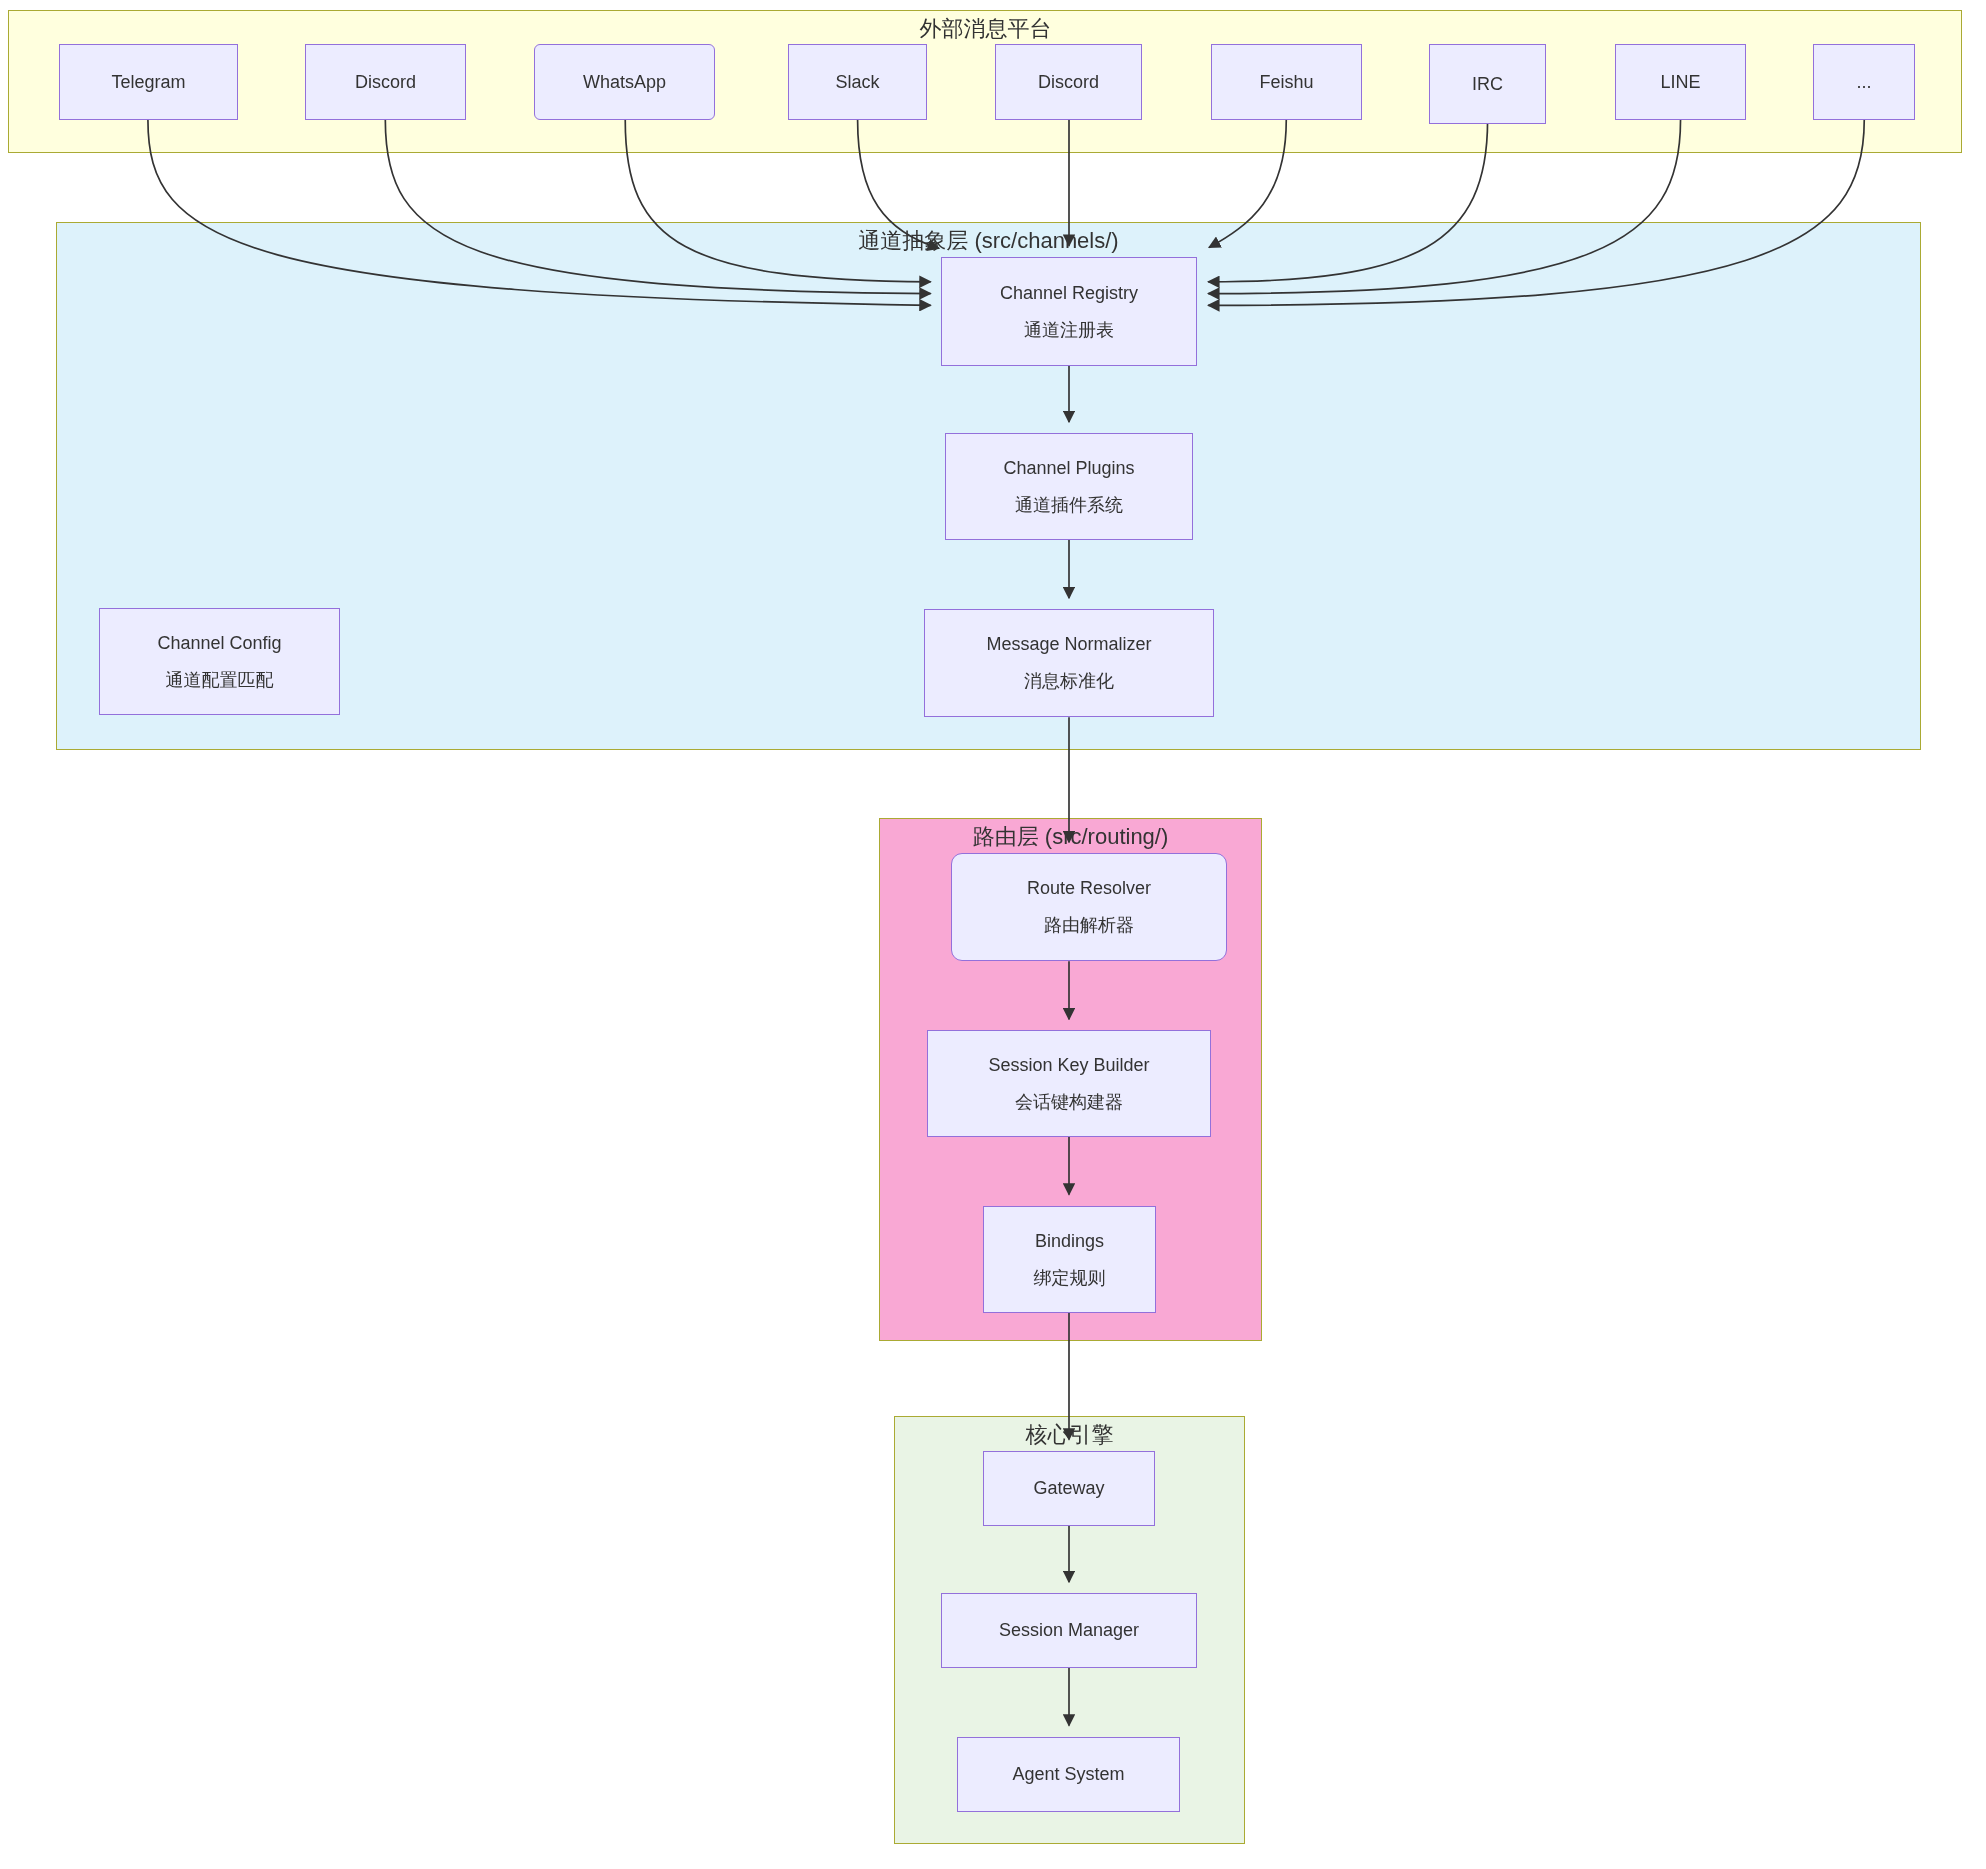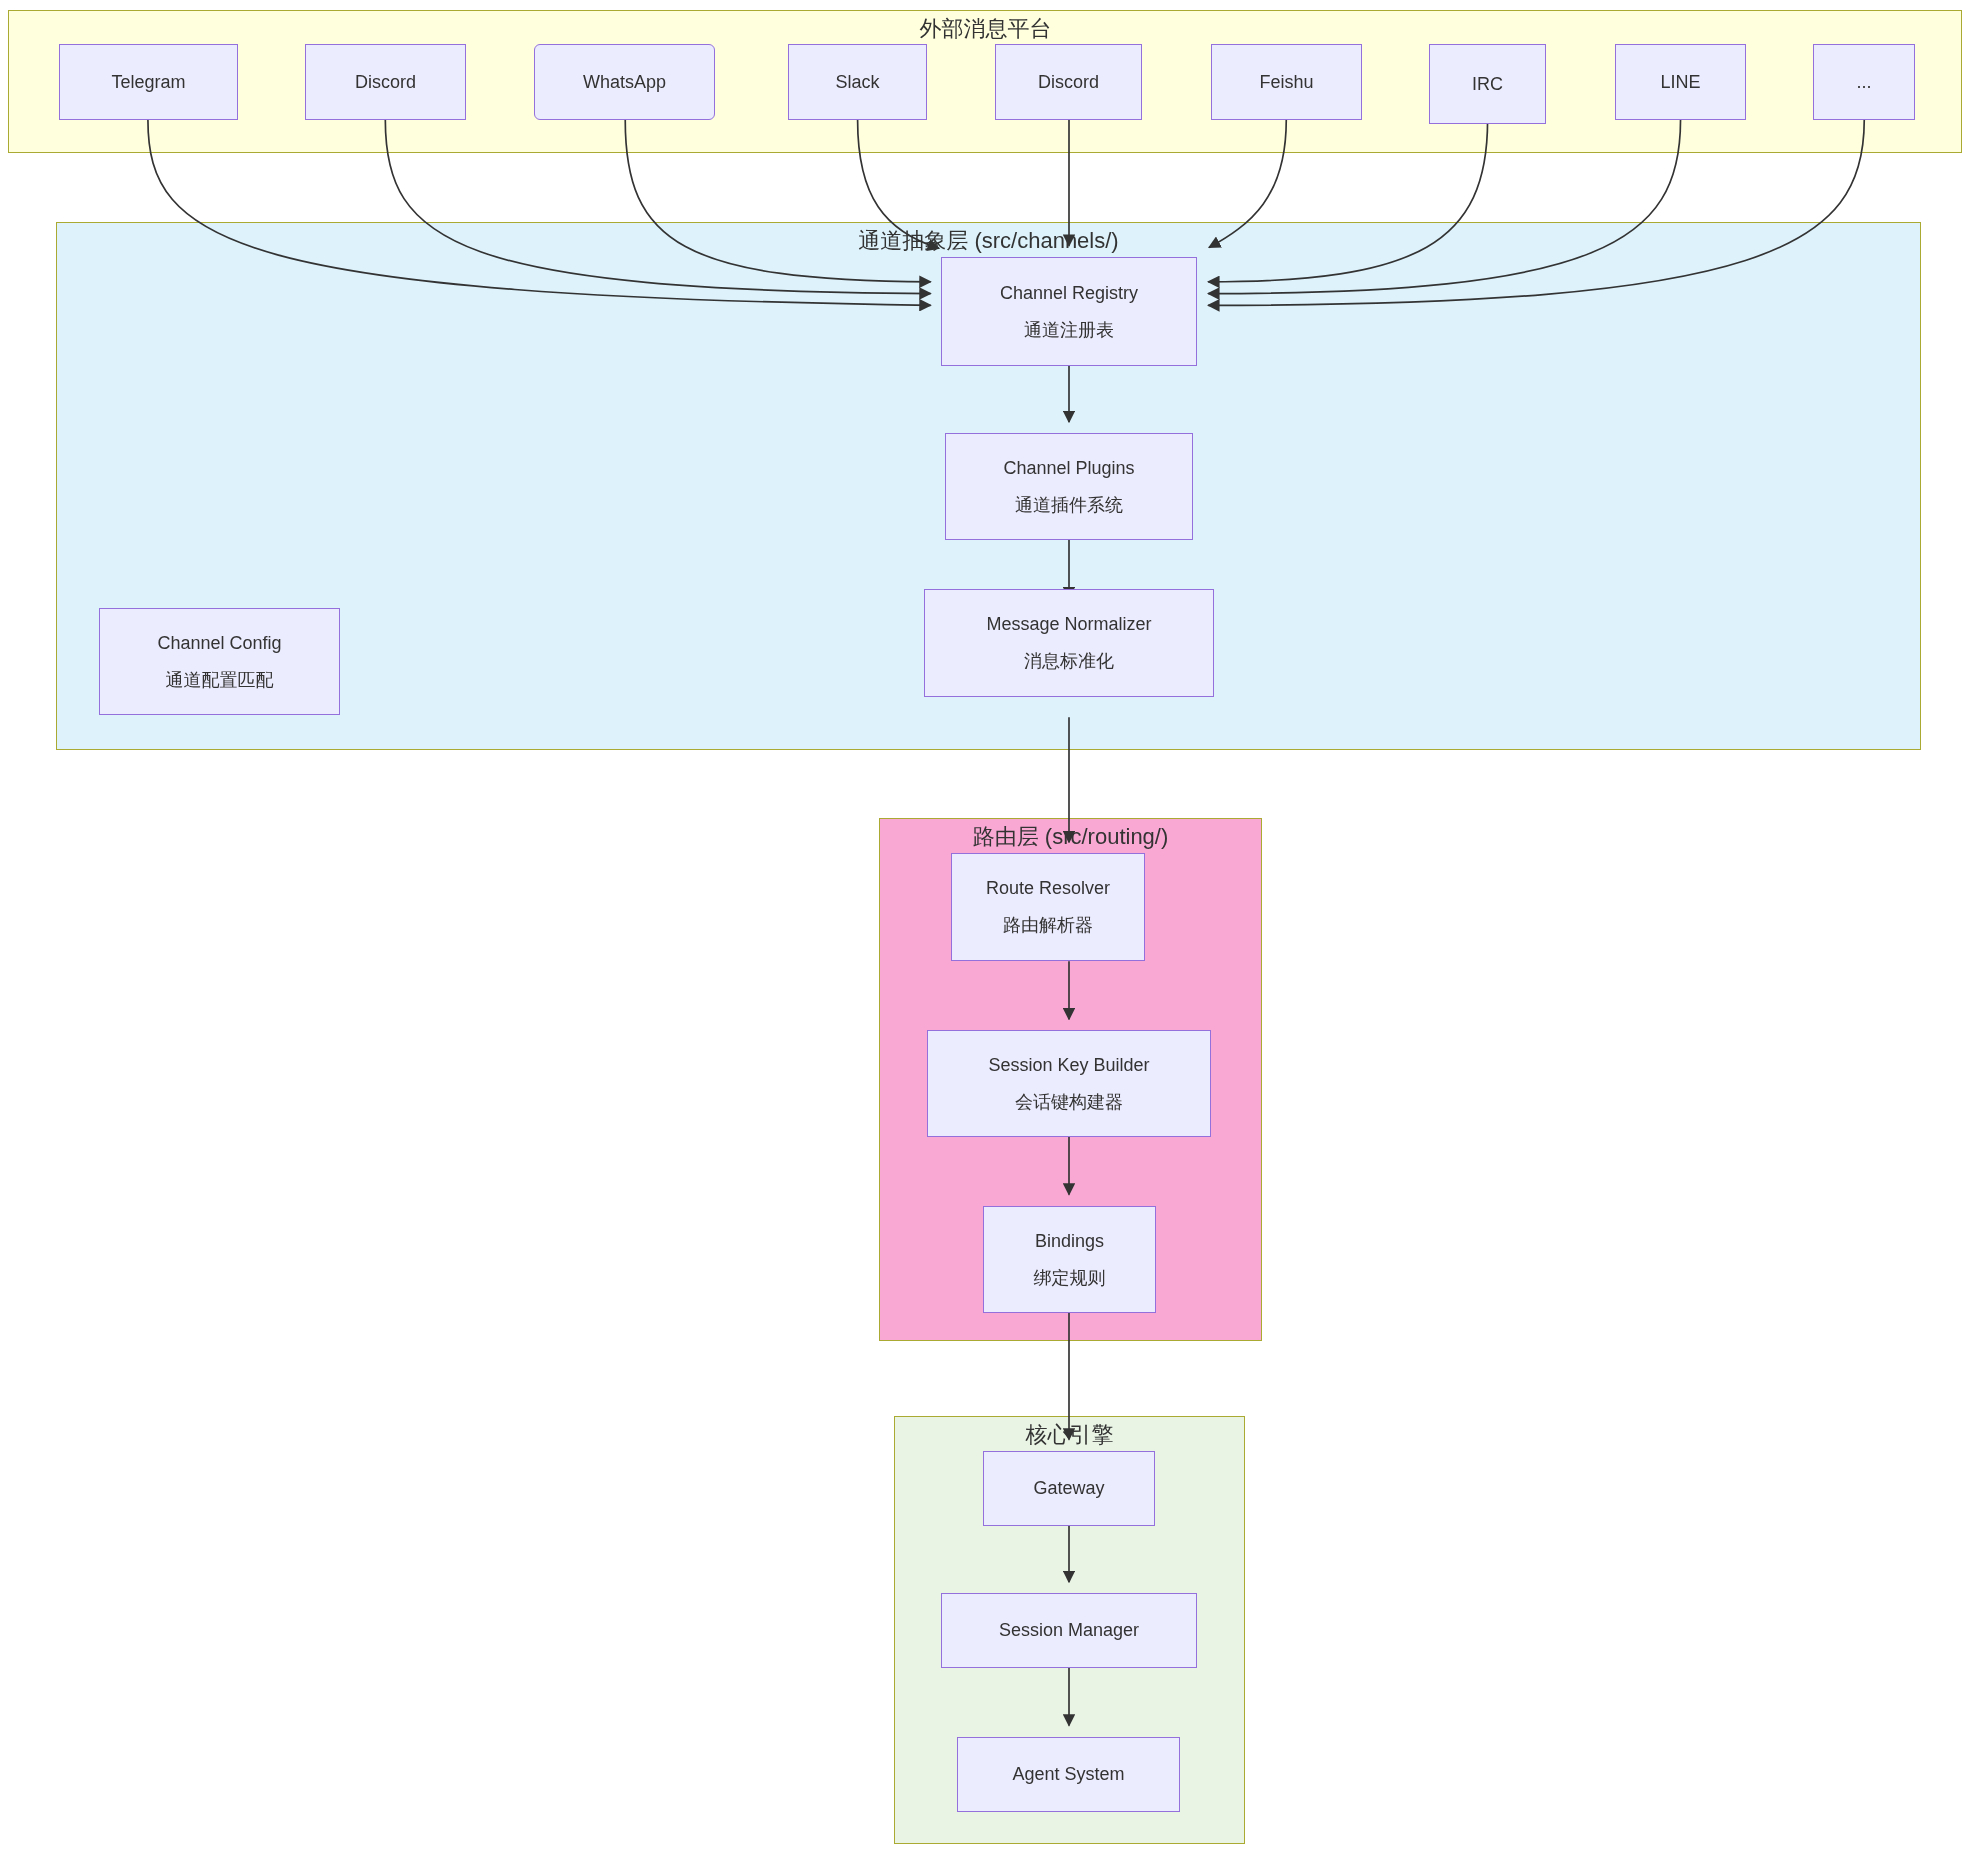--- a/index.html
+++ b/index.html
@@ -54,24 +54,24 @@
   .n-whatsapp { left:534px;  top:44px; width:181px; height:76px;border-radius:6px; }
   .n-slack    { left:788px;  top:44px; width:139px; height:76px; }
   .n-signal   { left:995px; top:44px; width:147px; height:76px; }
   .n-feishu   { left:1211px; top:44px; width:151px; height:76px; }
   .n-irc      { left:1429px; top:44px; width:117px; height:80px; }
   .n-line     { left:1615px; top:44px; width:131px; height:76px; }
   .n-more     { left:1813px; top:44px; width:102px; height:76px; }
   
   .n-channel-registry   { left:941px; top:257px; width:256px; height:109px; }
   .n-channel-plugins    { left:945px; top:433px; width:248px; height:107px; }
-  .n-message-normalizer { left:924px; top:589px; width:290px; height:108px; }
+  .n-message-normalizer { left:924px; top:609px; width:290px; height:108px; }
   .n-channel-config     { left:99px;  top:608px; width:241px; height:107px; }
   
-  .n-route-resolver      { left:951px; top:853px; width:194px; height:108px; }
+  .n-route-resolver      { left:951px; top:853px; width:276px; height:108px;border-radius:11px; }
   .n-session-key-builder { left:927px; top:1030px; width:284px; height:107px; }
   .n-bindings            { left:983px; top:1206px; width:173px; height:107px; }
   
   .n-gateway         { left:983px; top:1451px; width:172px; height:75px; }
   .n-session-manager { left:941px; top:1593px; width:256px; height:75px; }
   .n-agent-system    { left:957px; top:1737px; width:223px; height:75px; }
 </style>
 </head>
 <body>
 

